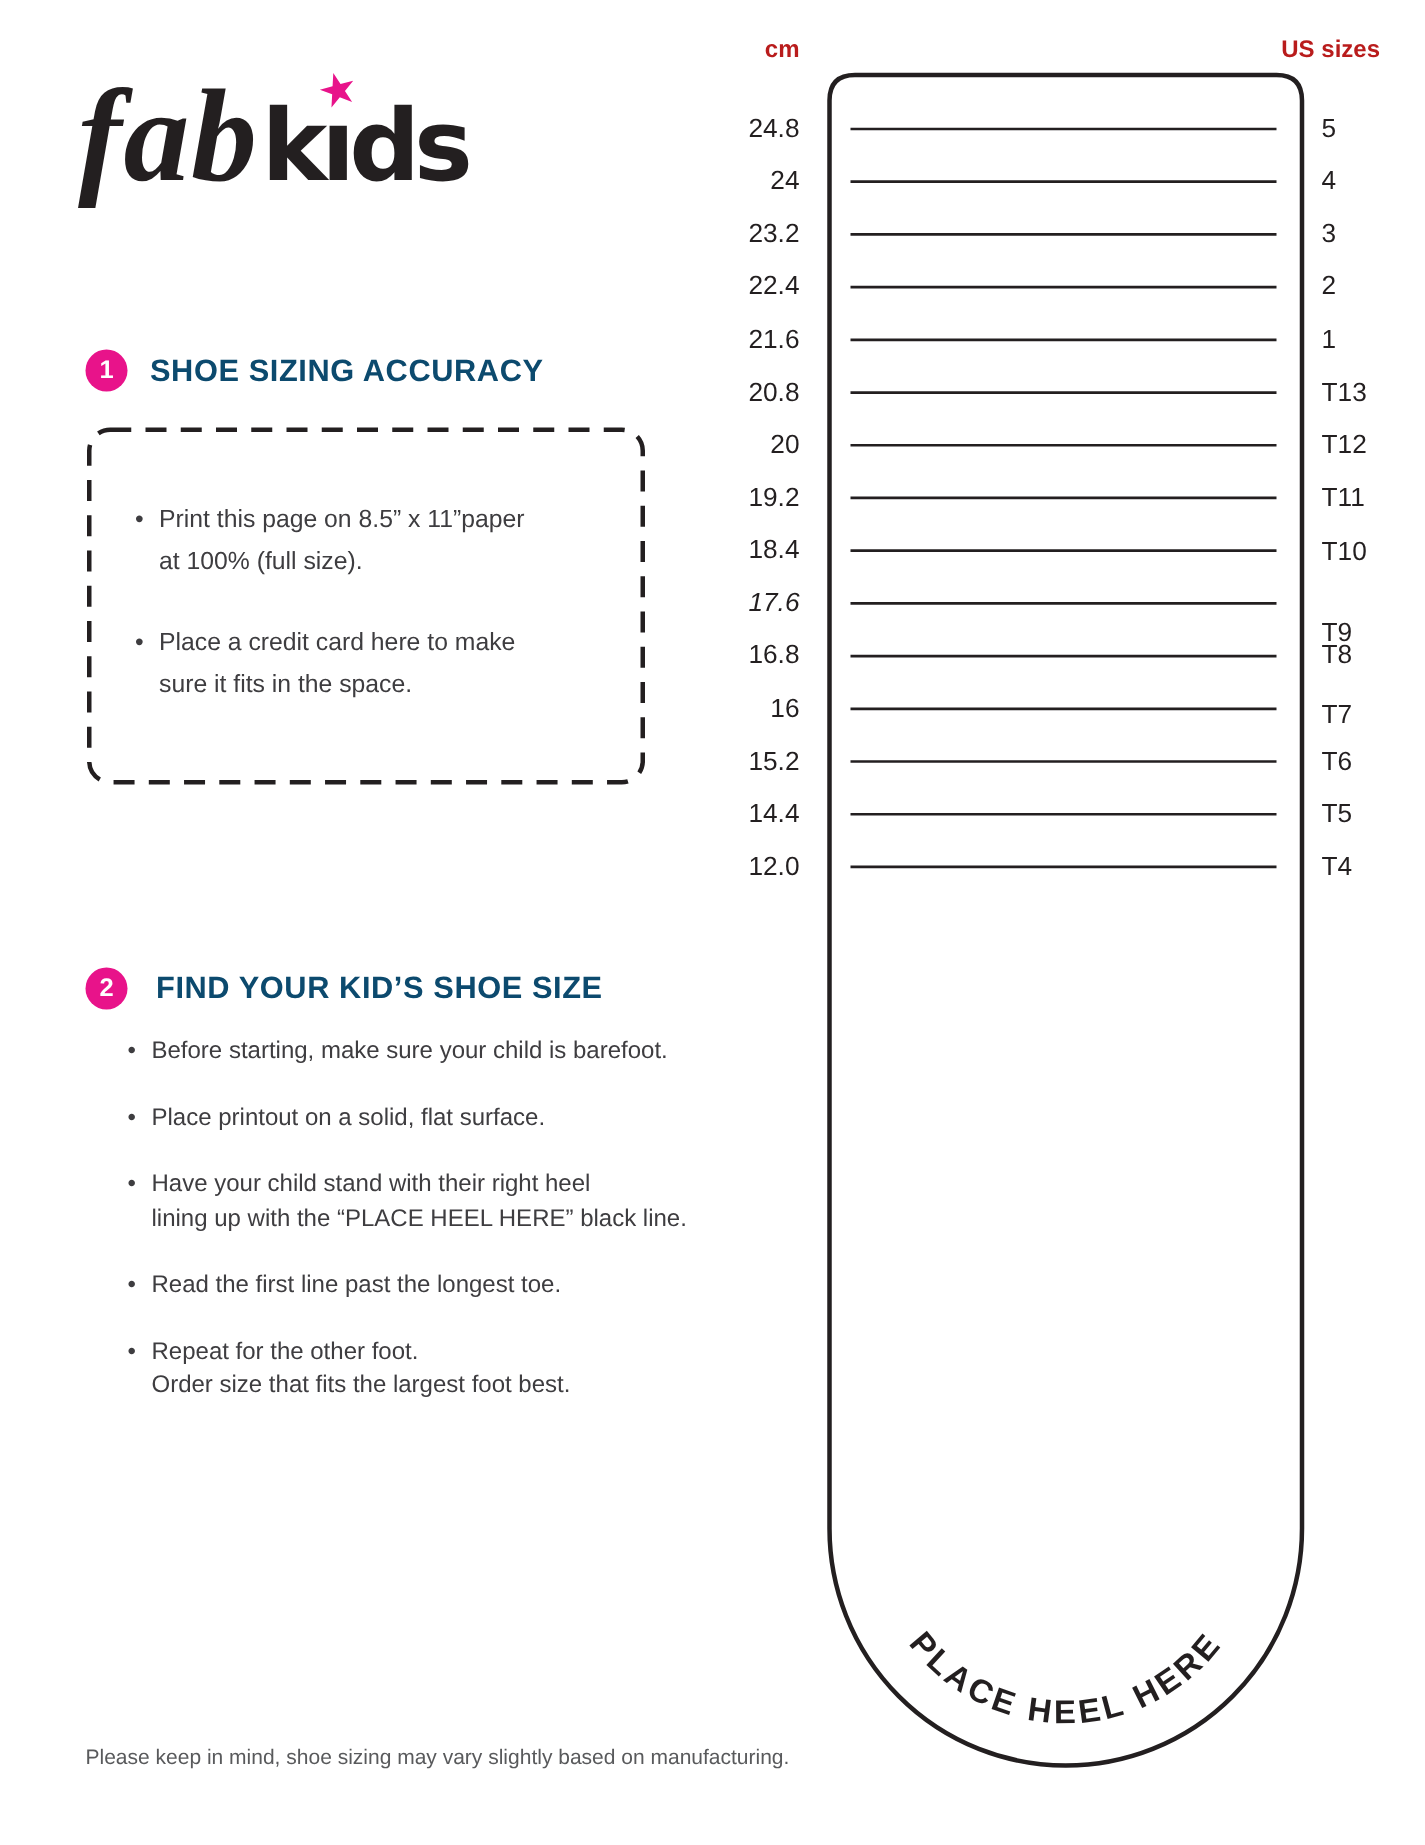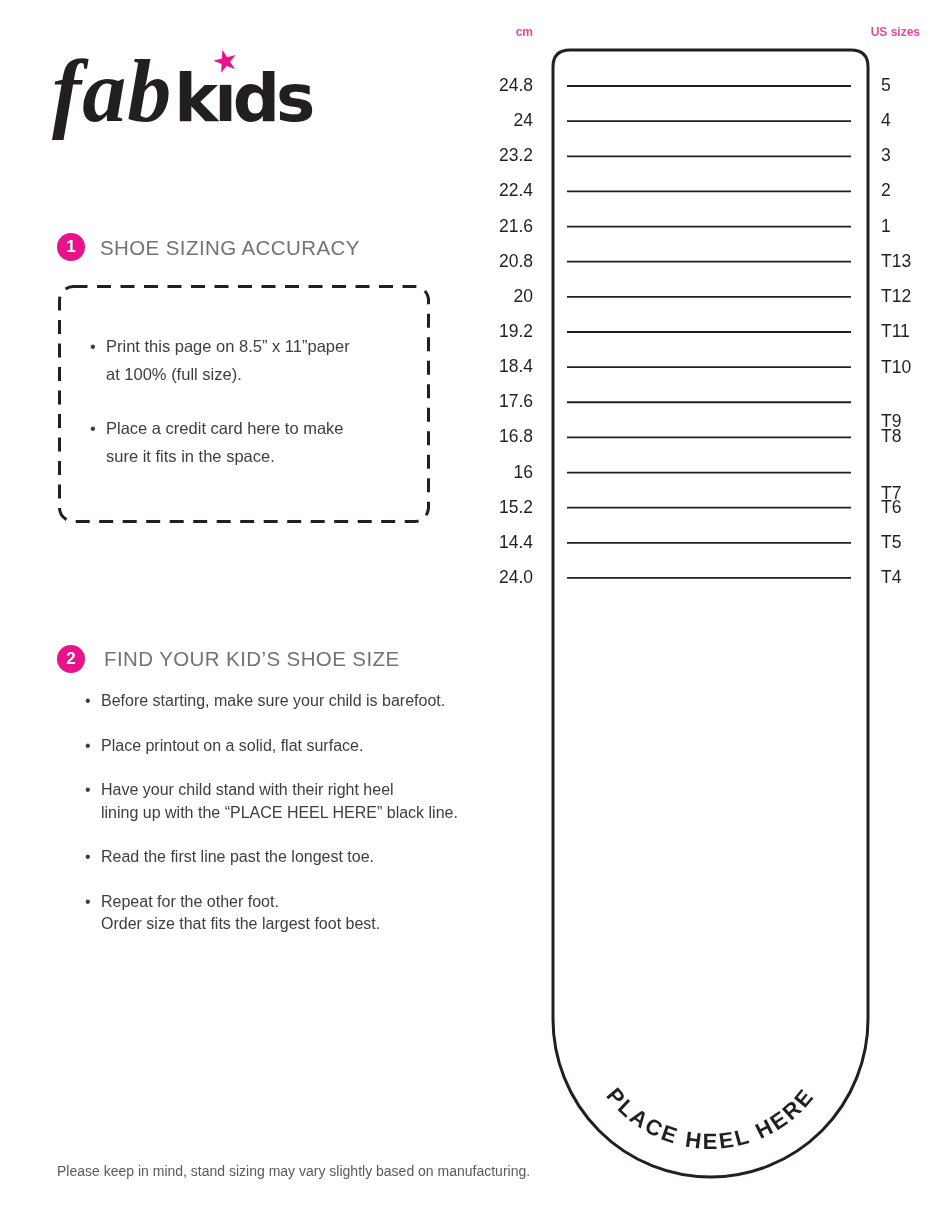--- a/index.html
+++ b/index.html
@@ -9,35 +9,35 @@
   .abs { position: absolute; }
 
   
   .logo { left: 52px; top: 48px; display: flex; align-items: baseline; color: #231f20; }
   .logo-fab { font-family: "Liberation Serif", serif; font-style: italic; font-weight: 700; font-size: 88px; letter-spacing: 1px; line-height: 1; }
   .logo-kids { font-family: "DejaVu Sans", sans-serif; font-weight: 700; font-size: 66px; letter-spacing: -4px; line-height: 1; margin-left: 2px; }
   .logo-star { position: absolute; left: 160px; top: -2px; font-size: 30px; line-height: 1; transform: rotate(-15deg); }
 
   
   .badge { width: 28px; height: 28px; border-radius: 50%; color: #ffffff; font-weight: 700; font-size: 17px; display: flex; align-items: center; justify-content: center; }
-  .sec-title { font-weight: 400; font-size: 20.5px; letter-spacing: 0.4px; color: #737373; }
+  .sec-title { font-weight: 700; font-size: 20.5px; letter-spacing: 0.4px; color: #0c4a6e; }
 
   
   .box-content { left: 58px; top: 285px; width: 372px; height: 238px; padding: 47px 24px 0 32px; }
   .box-content .bullet-item { font-size: 16.5px; line-height: 28px; margin-bottom: 26px; color: #3e3d40; }
 
   
   .bullet-item { display: flex; color: #3e3d40; }
   .bullet-item .dot { width: 16px; flex: 0 0 16px; }
   .bullet-item .btxt { white-space: pre-line; }
   .measure-bullets { left: 85px; top: 690px; width: 440px; }
   .measure-bullets .bullet-item { font-size: 16px; line-height: 22.5px; margin-bottom: 22px; }
 
   
-  .col-header { font-weight: 700; font-size: 12px; color: #ec4899; top: 25px; }
+  .col-header { font-weight: 700; font-size: 16px; color: #b91c1c; top: 25px; }
   .cm-header { left: 455px; width: 78px; text-align: right; }
   .us-header { left: 835px; width: 85px; text-align: right; }
   .cm-labels { left: 455px; top: 0; width: 78px; height: 100%; }
   .us-labels { left: 881px; top: 0; width: 60px; height: 100%; }
   .cm-label { position: absolute; right: 0; width: 100%; text-align: right; font-size: 17.5px; color: #231f20; }
   .us-label { position: absolute; left: 0; font-size: 17.5px; color: #231f20; }
 
   
   .reminder { left: 578px; top: 757px; width: 265px; text-align: center; }
   .reminder-title { font-weight: 700; font-size: 21px; letter-spacing: 2.5px; color: #231f20; text-decoration: underline; text-decoration-thickness: 2.5px; text-underline-offset: 4px; }
@@ -92,40 +92,40 @@
   <div class="abs cm-labels">
       <div class="cm-label" style="top: 75px;">24.8</div>
       <div class="cm-label" style="top: 110.14px;">24</div>
       <div class="cm-label" style="top: 145.28px;">23.2</div>
       <div class="cm-label" style="top: 180.42px;">22.4</div>
       <div class="cm-label" style="top: 215.56px;">21.6</div>
       <div class="cm-label" style="top: 250.7px;">20.8</div>
       <div class="cm-label" style="top: 285.84px;">20</div>
       <div class="cm-label" style="top: 320.98px;">19.2</div>
       <div class="cm-label" style="top: 356.12px;">18.4</div>
-      <div class="cm-label" style="top: 391.26px;">17.6</div>
+      <div class="cm-label" style="top: 391.26px; font-style: italic;">17.6</div>
       <div class="cm-label" style="top: 426.4px;">16.8</div>
       <div class="cm-label" style="top: 461.54px;">16</div>
       <div class="cm-label" style="top: 496.68px;">15.2</div>
       <div class="cm-label" style="top: 531.82px;">14.4</div>
-      <div class="cm-label" style="top: 566.96px;">24.0</div>
+      <div class="cm-label" style="top: 566.96px;">12.0</div>
     </div>
   <div class="abs us-labels">
       <div class="us-label" style="top: 75px;">5</div>
       <div class="us-label" style="top: 110.14px;">4</div>
       <div class="us-label" style="top: 145.28px;">3</div>
       <div class="us-label" style="top: 180.42px;">2</div>
       <div class="us-label" style="top: 215.56px;">1</div>
       <div class="us-label" style="top: 250.7px;">T13</div>
       <div class="us-label" style="top: 285.84px;">T12</div>
       <div class="us-label" style="top: 320.98px;">T11</div>
       <div class="us-label" style="top: 357px;">T10</div>
       <div class="us-label" style="top: 391.26px; margin-top: 20px;">T9</div>
       <div class="us-label" style="top: 426.4px;">T8</div>
-      <div class="us-label" style="top: 483px;">T7</div>
+      <div class="us-label" style="top: 466px;">T7</div>
       <div class="us-label" style="top: 496.68px;">T6</div>
       <div class="us-label" style="top: 531.82px;">T5</div>
       <div class="us-label" style="top: 566.96px;">T4</div>
     </div>
 
   <div class="abs badge badge-pink" style="left: 57px; top: 233px; background: rgb(232, 19, 138);">1</div>
   <div class="abs sec-title" style="left:100px; top:236px;">SHOE SIZING ACCURACY</div>
 
   <div class="abs box-content">
       <div class="bullet-item">
@@ -161,15 +161,15 @@
         <span class="btxt">Read the first line past the longest toe.</span>
       </div>
       <div class="bullet-item">
         <span class="dot">•</span>
         <span class="btxt">Repeat for the other foot.
 Order size that fits the largest foot best.</span>
       </div>
     </div>
 
 
-  <div class="abs footer-note">Please keep in mind, stand sizing may vary slightly based on manufacturing.</div>
+  <div class="abs footer-note">Please keep in mind, shoe sizing may vary slightly based on manufacturing.</div>
 
 </div>
 
 </body></html>

